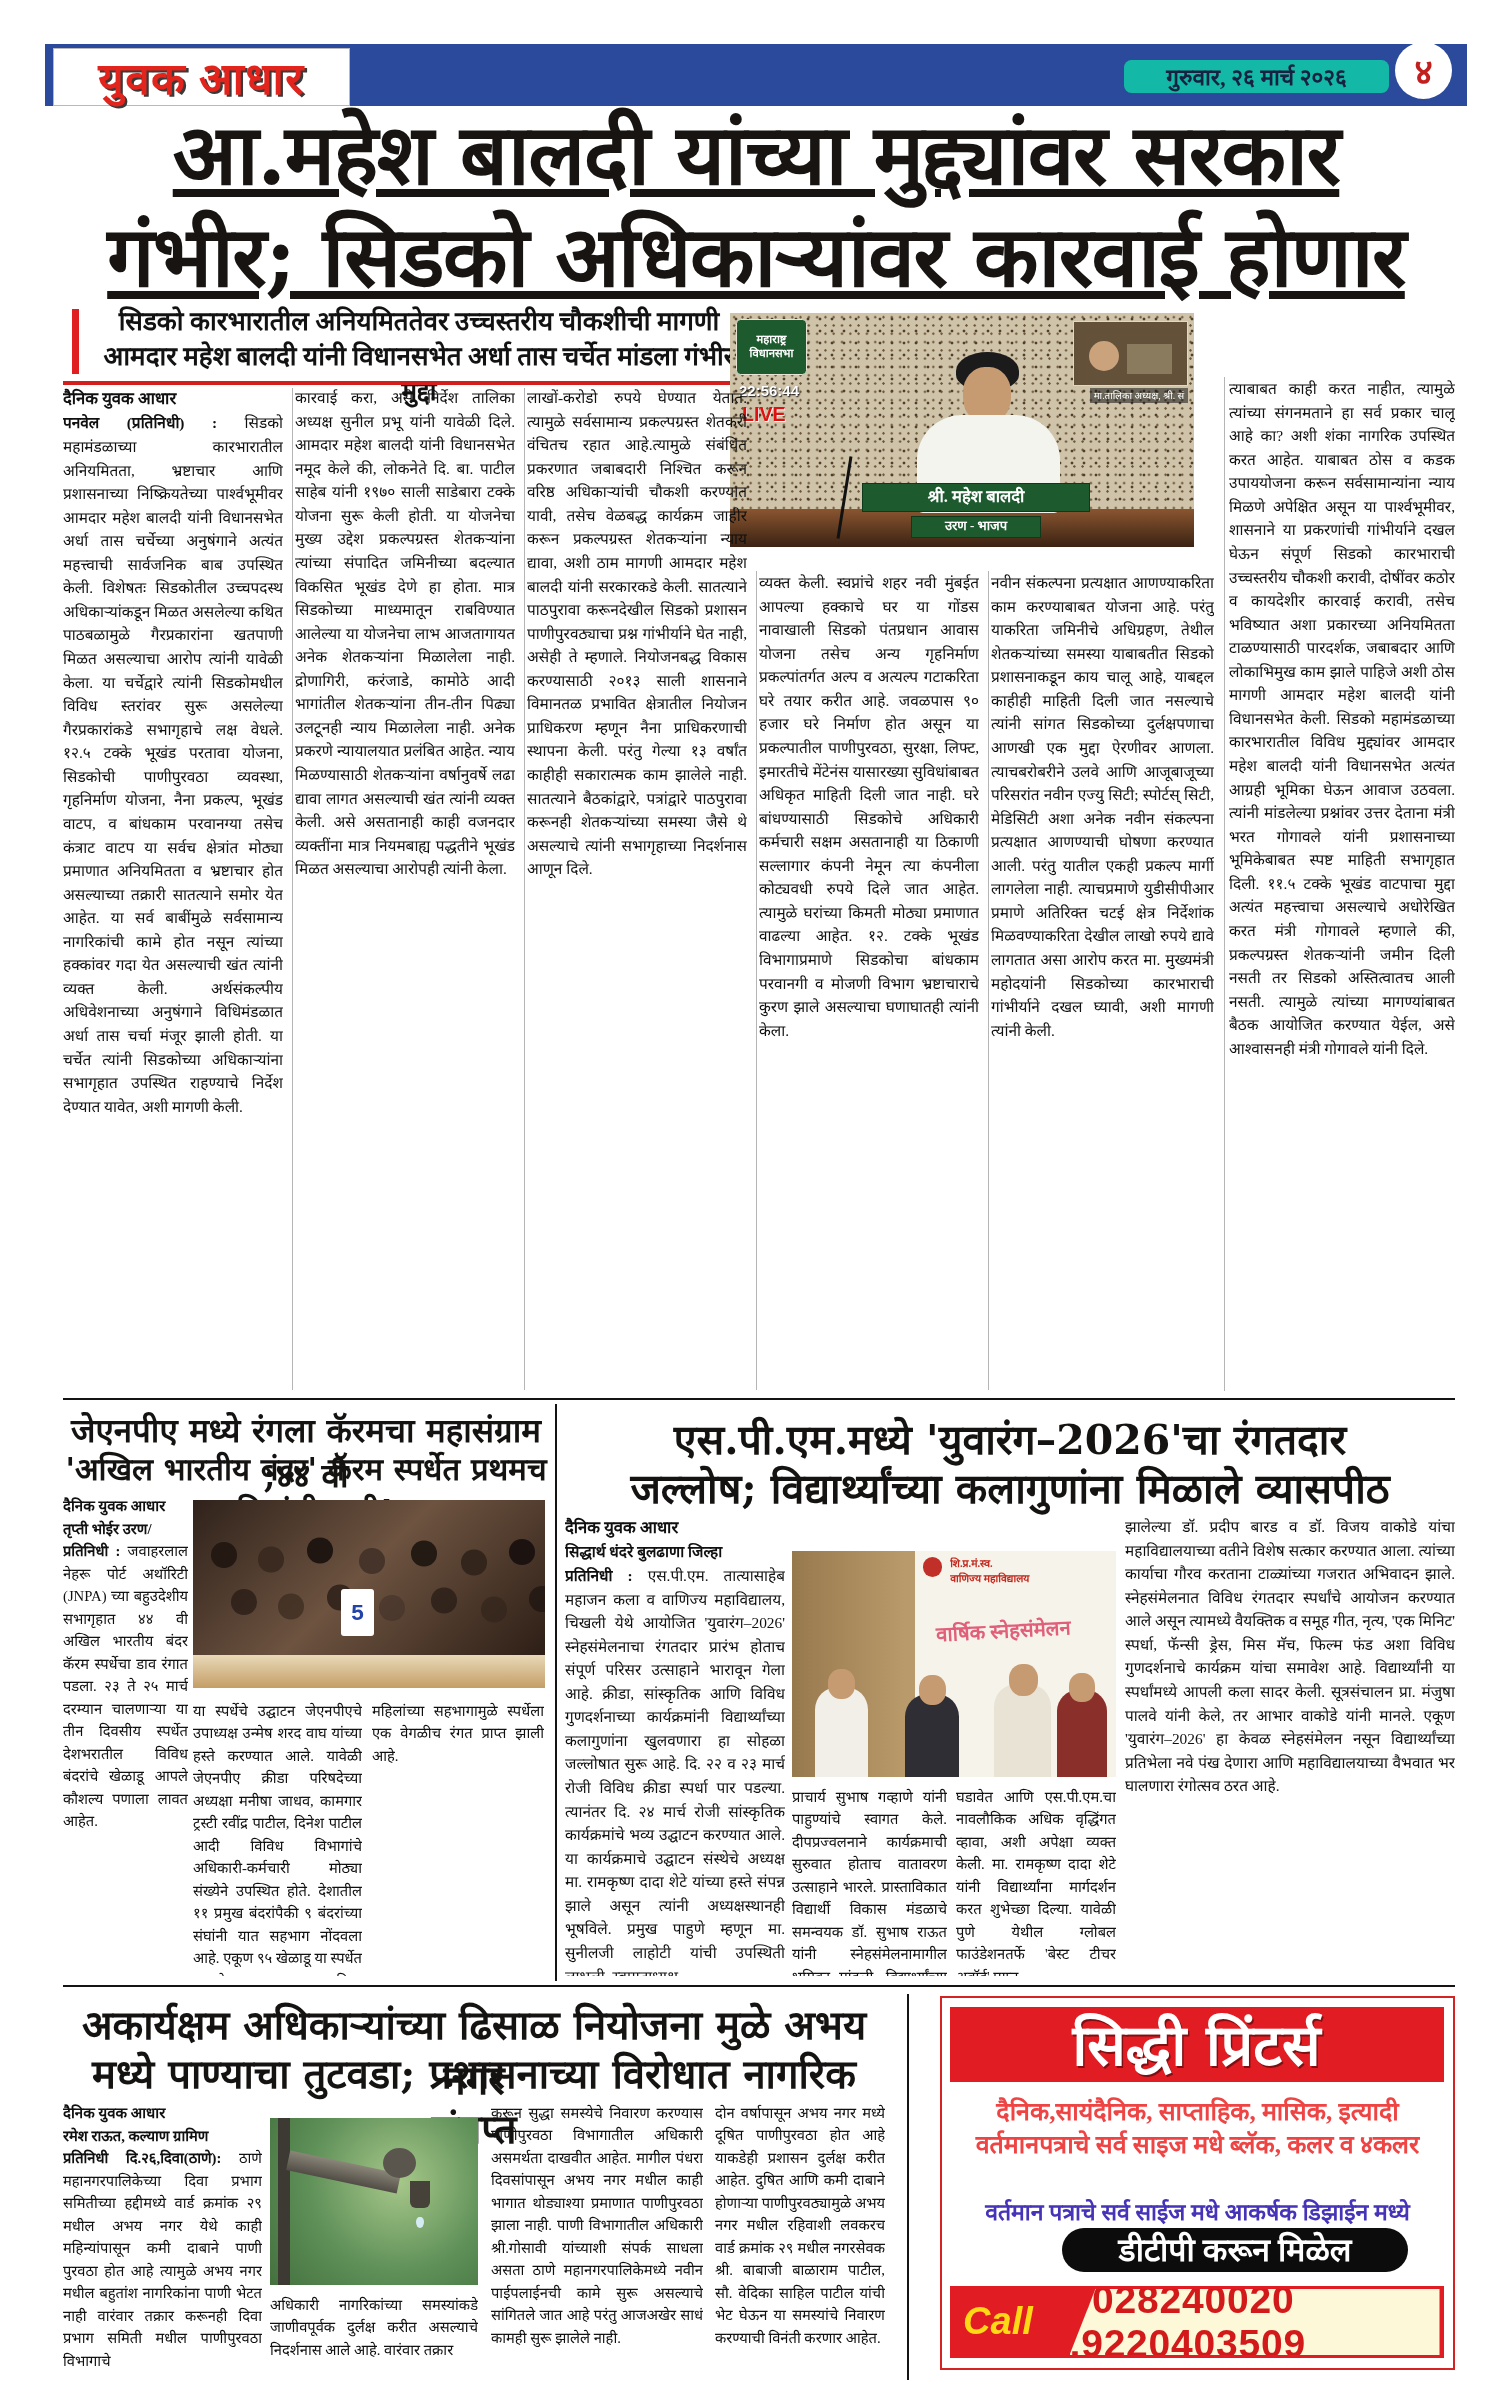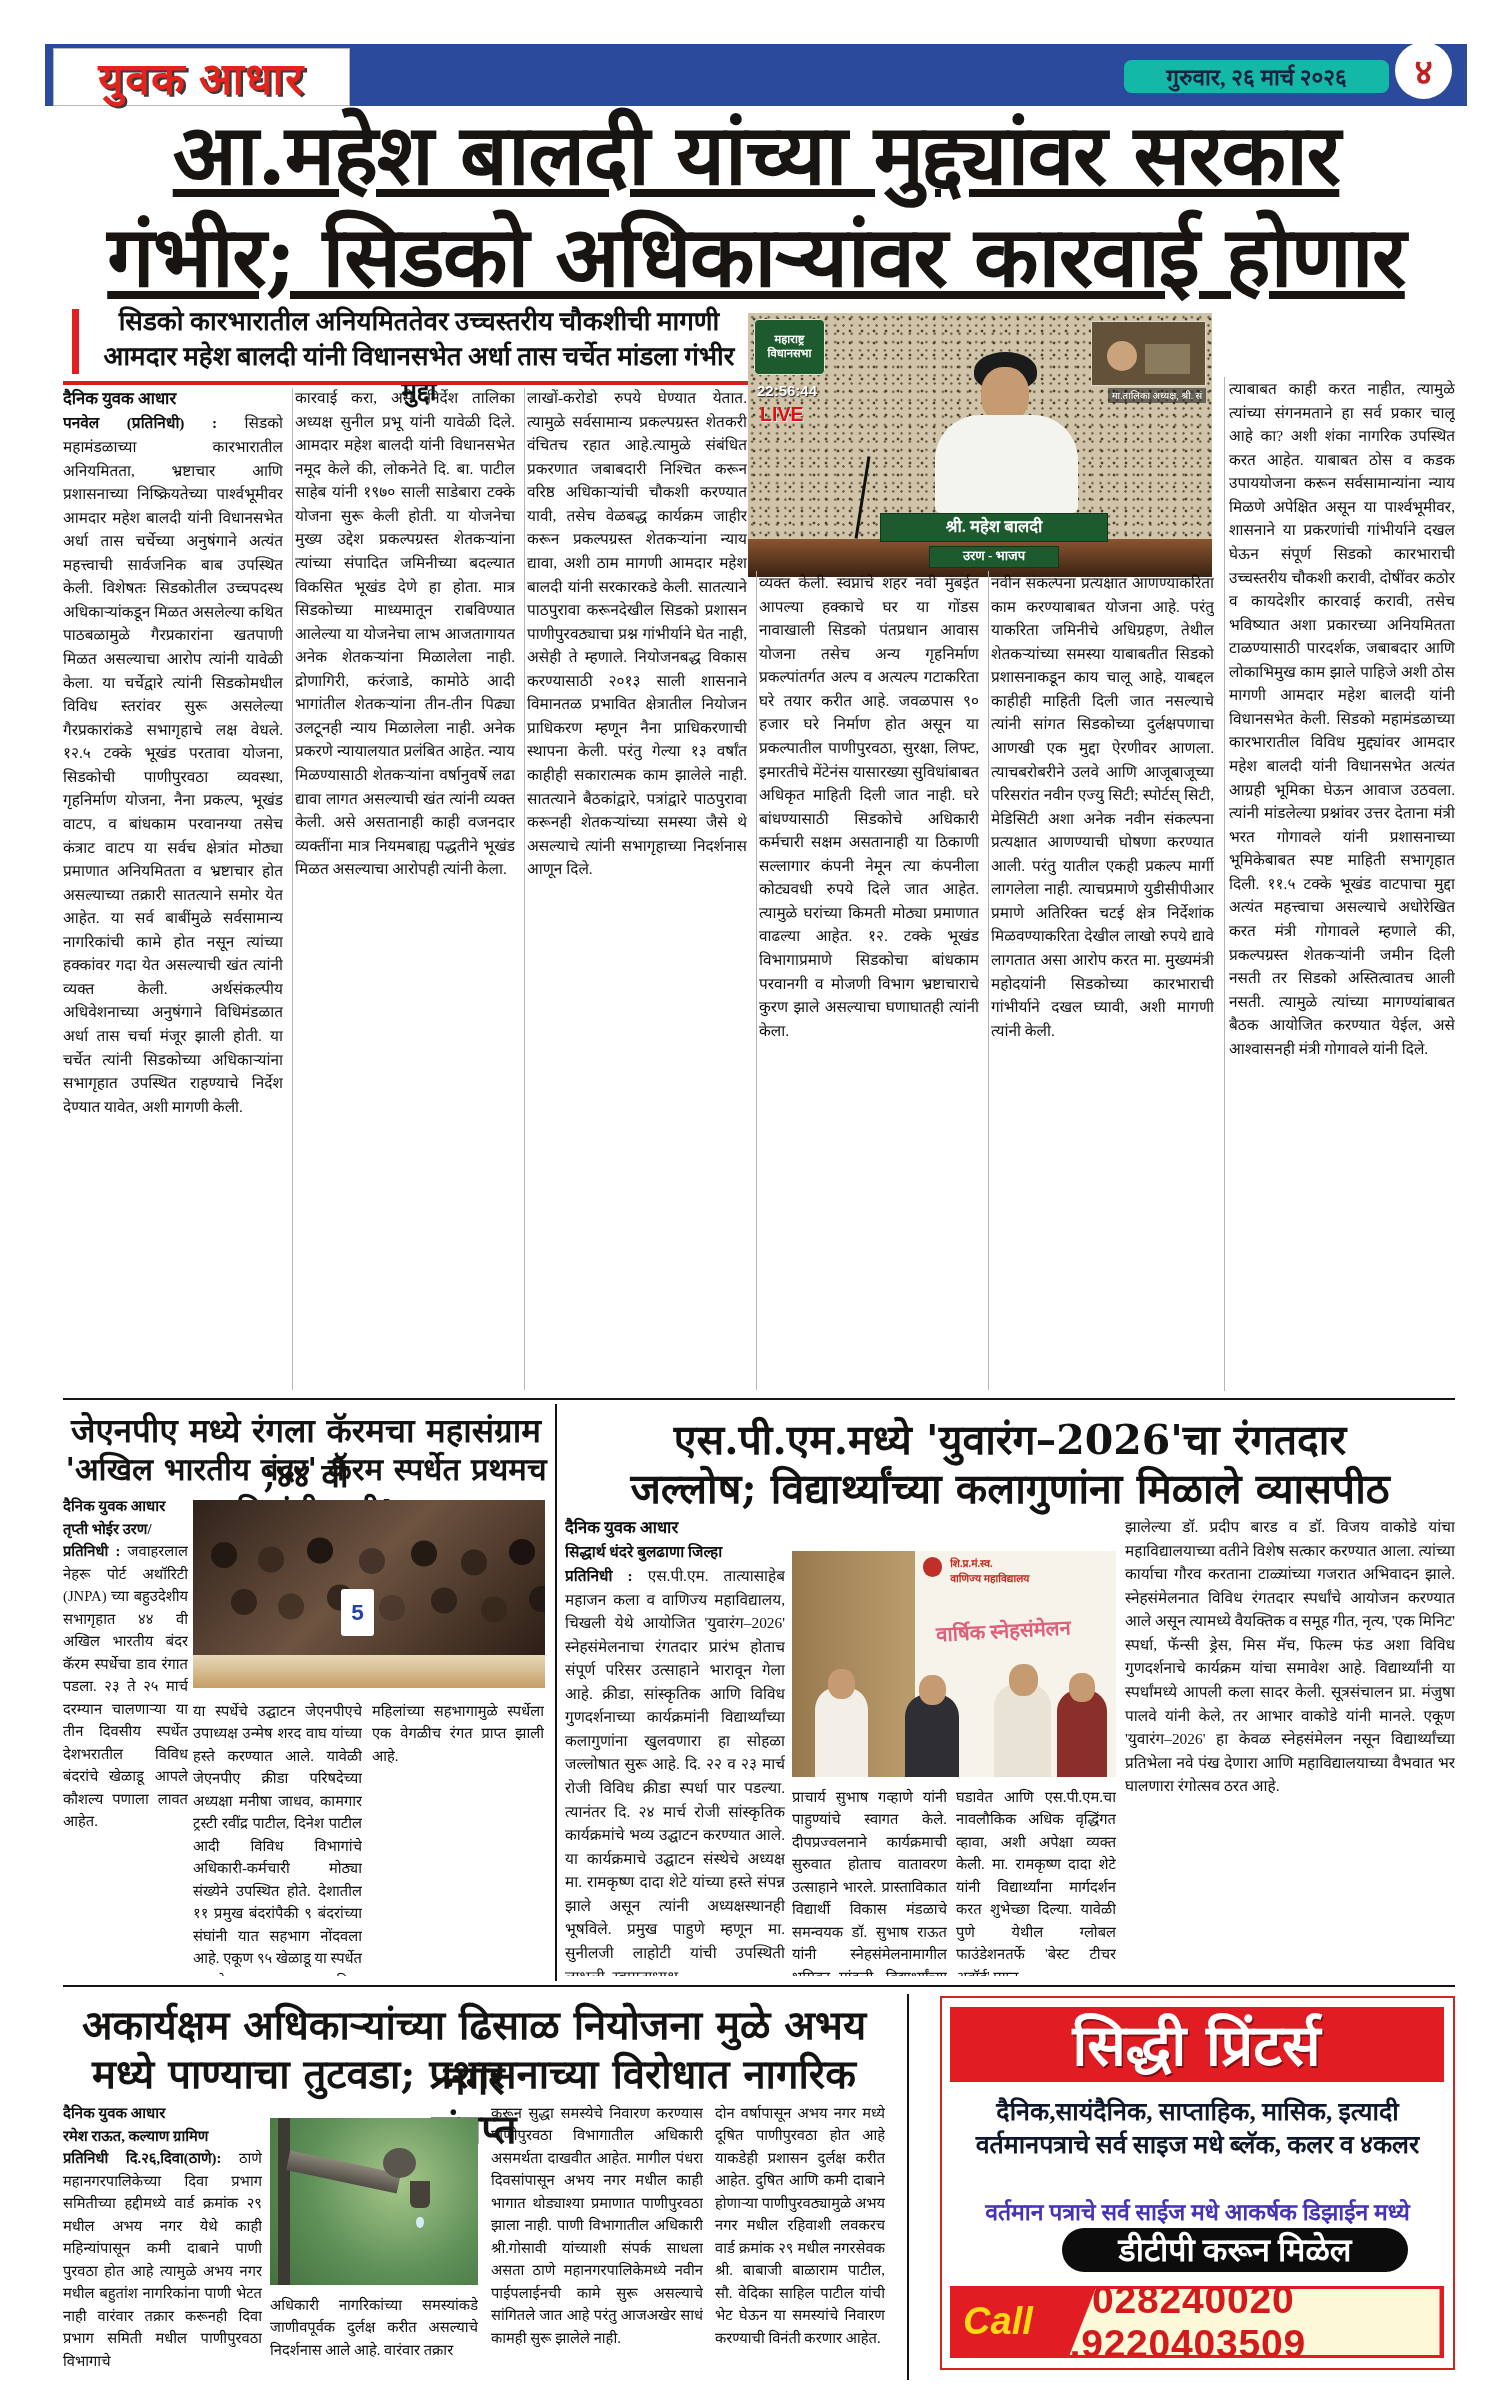--- a/index.html
+++ b/index.html
@@ -48,21 +48,21 @@
            font-weight:bold;color:#2244aa;font-size:22.6px;font-family:"Liberation Sans",sans-serif;}
   .spmPhoto{background:linear-gradient(90deg,#97794e,#b99a6a 35%,#c2ab7f);overflow:hidden;}
   .bannerW{background:#f6f3ea;}
   .bannerSmall{color:#c22a1f;font-weight:bold;font-size:10.5px;white-space:nowrap;}
   .bannerBig{color:#e0607a;font-weight:bold;font-size:20.3px;white-space:nowrap;transform:rotate(-3deg);}
   .tapPhoto{background:radial-gradient(circle at 62% 38%,#a7c78a,#5e9058 55%,#44703e);overflow:hidden;}
   
   .adBox{background:#fff;border:2.3px solid #d42323;}
   .adBanner{background:#e11d23;color:#fff;text-align:center;font-weight:bold;font-size:57px;line-height:75px;
             font-family:"DejaVu Serif",serif;text-shadow:1.5px 1.5px 0 #7e0f12;}
-  .adRed{color:#0f172a;font-weight:bold;font-size:25px;text-align:center;width:100%;}
+  .adRed{color:#ef4444;font-weight:bold;font-size:25px;text-align:center;width:100%;}
   .adBlue{color:#4533b8;font-weight:bold;font-size:23px;text-align:center;width:100%;}
   .dtpPill{background:#0c0c0c;border-radius:22.6px;color:#fff;text-align:center;font-weight:bold;font-size:32px;line-height:44px;}
   .adStrip{background:#e11d23;}
   .callTxt{color:#ffd816;font-weight:bold;font-style:italic;font-size:38px;font-family:"Liberation Sans",sans-serif;}
   .phoneArea{background:#fdf8d8;clip-path:polygon(7% 0,100% 0,100% 100%,0 100%);display:flex;align-items:center;justify-content:center;}
   .phoneTxt{color:#d31a1a;font-weight:bold;font-size:39px;font-family:"Liberation Sans",sans-serif;letter-spacing:0.8px;}
   .skin{background:#c79b72;border-radius:45%;}
   .shirt{background:#f4f4ee;border-radius:45px 45px 6px 6px;}
 </style>
 </head>
@@ -84,21 +84,21 @@
   <div class="abs mainHead" style="left:45px;top:110px;">आ.महेश बालदी यांच्या मुद्द्यांवर सरकार</div>
   <div class="abs mainHead" style="left:45px;top:212px;">गंभीर; सिडको अधिकाऱ्यांवर कारवाई होणार</div>
 
   <div class="abs redbar" style="left:72px;top:309px;width:6.8px;height:65px;"></div>
   <div class="abs subHead" style="left:84px;top:304px;">
     <div>सिडको कारभारातील अनियमिततेवर उच्चस्तरीय चौकशीची मागणी</div>
     <div>आमदार महेश बालदी यांनी विधानसभेत अर्धा तास चर्चेत मांडला गंभीर मुद्दा</div>
   </div>
   <div class="abs redrule" style="left:63px;top:381px;width:691px;height:3.8px;"></div>
 
-  <div class="abs photoMain" style="left:748px;top:313px;width:464px;height:264px;">
+  <div class="abs photoMain" style="left:730px;top:313px;width:464px;height:234px;">
     <div class="abs desk" style="left:0;bottom:0;width:100%;height:38px;"></div>
     <div class="abs" style="left:226px;top:39px;width:63px;height:38px;border-radius:50% 50% 40% 40%;background:#1b1b1b;"></div>
     <div class="abs skin" style="left:233px;top:54px;width:48px;height:56px;"></div>
     <div class="abs shirt" style="left:187px;top:102px;width:143px;height:98px;"></div>
     <div class="abs" style="left:113px;top:143px;width:3px;height:83px;background:#111;transform:rotate(9deg);"></div>
     <div class="abs vsLogo" style="left:6px;top:6px;width:69px;height:54px;">
       <span>महाराष्ट्र</span>
       <span>विधानसभा</span>
     </div>
     <div class="abs tstamp" style="left:9px;top:69px;">22:56:44</div>

